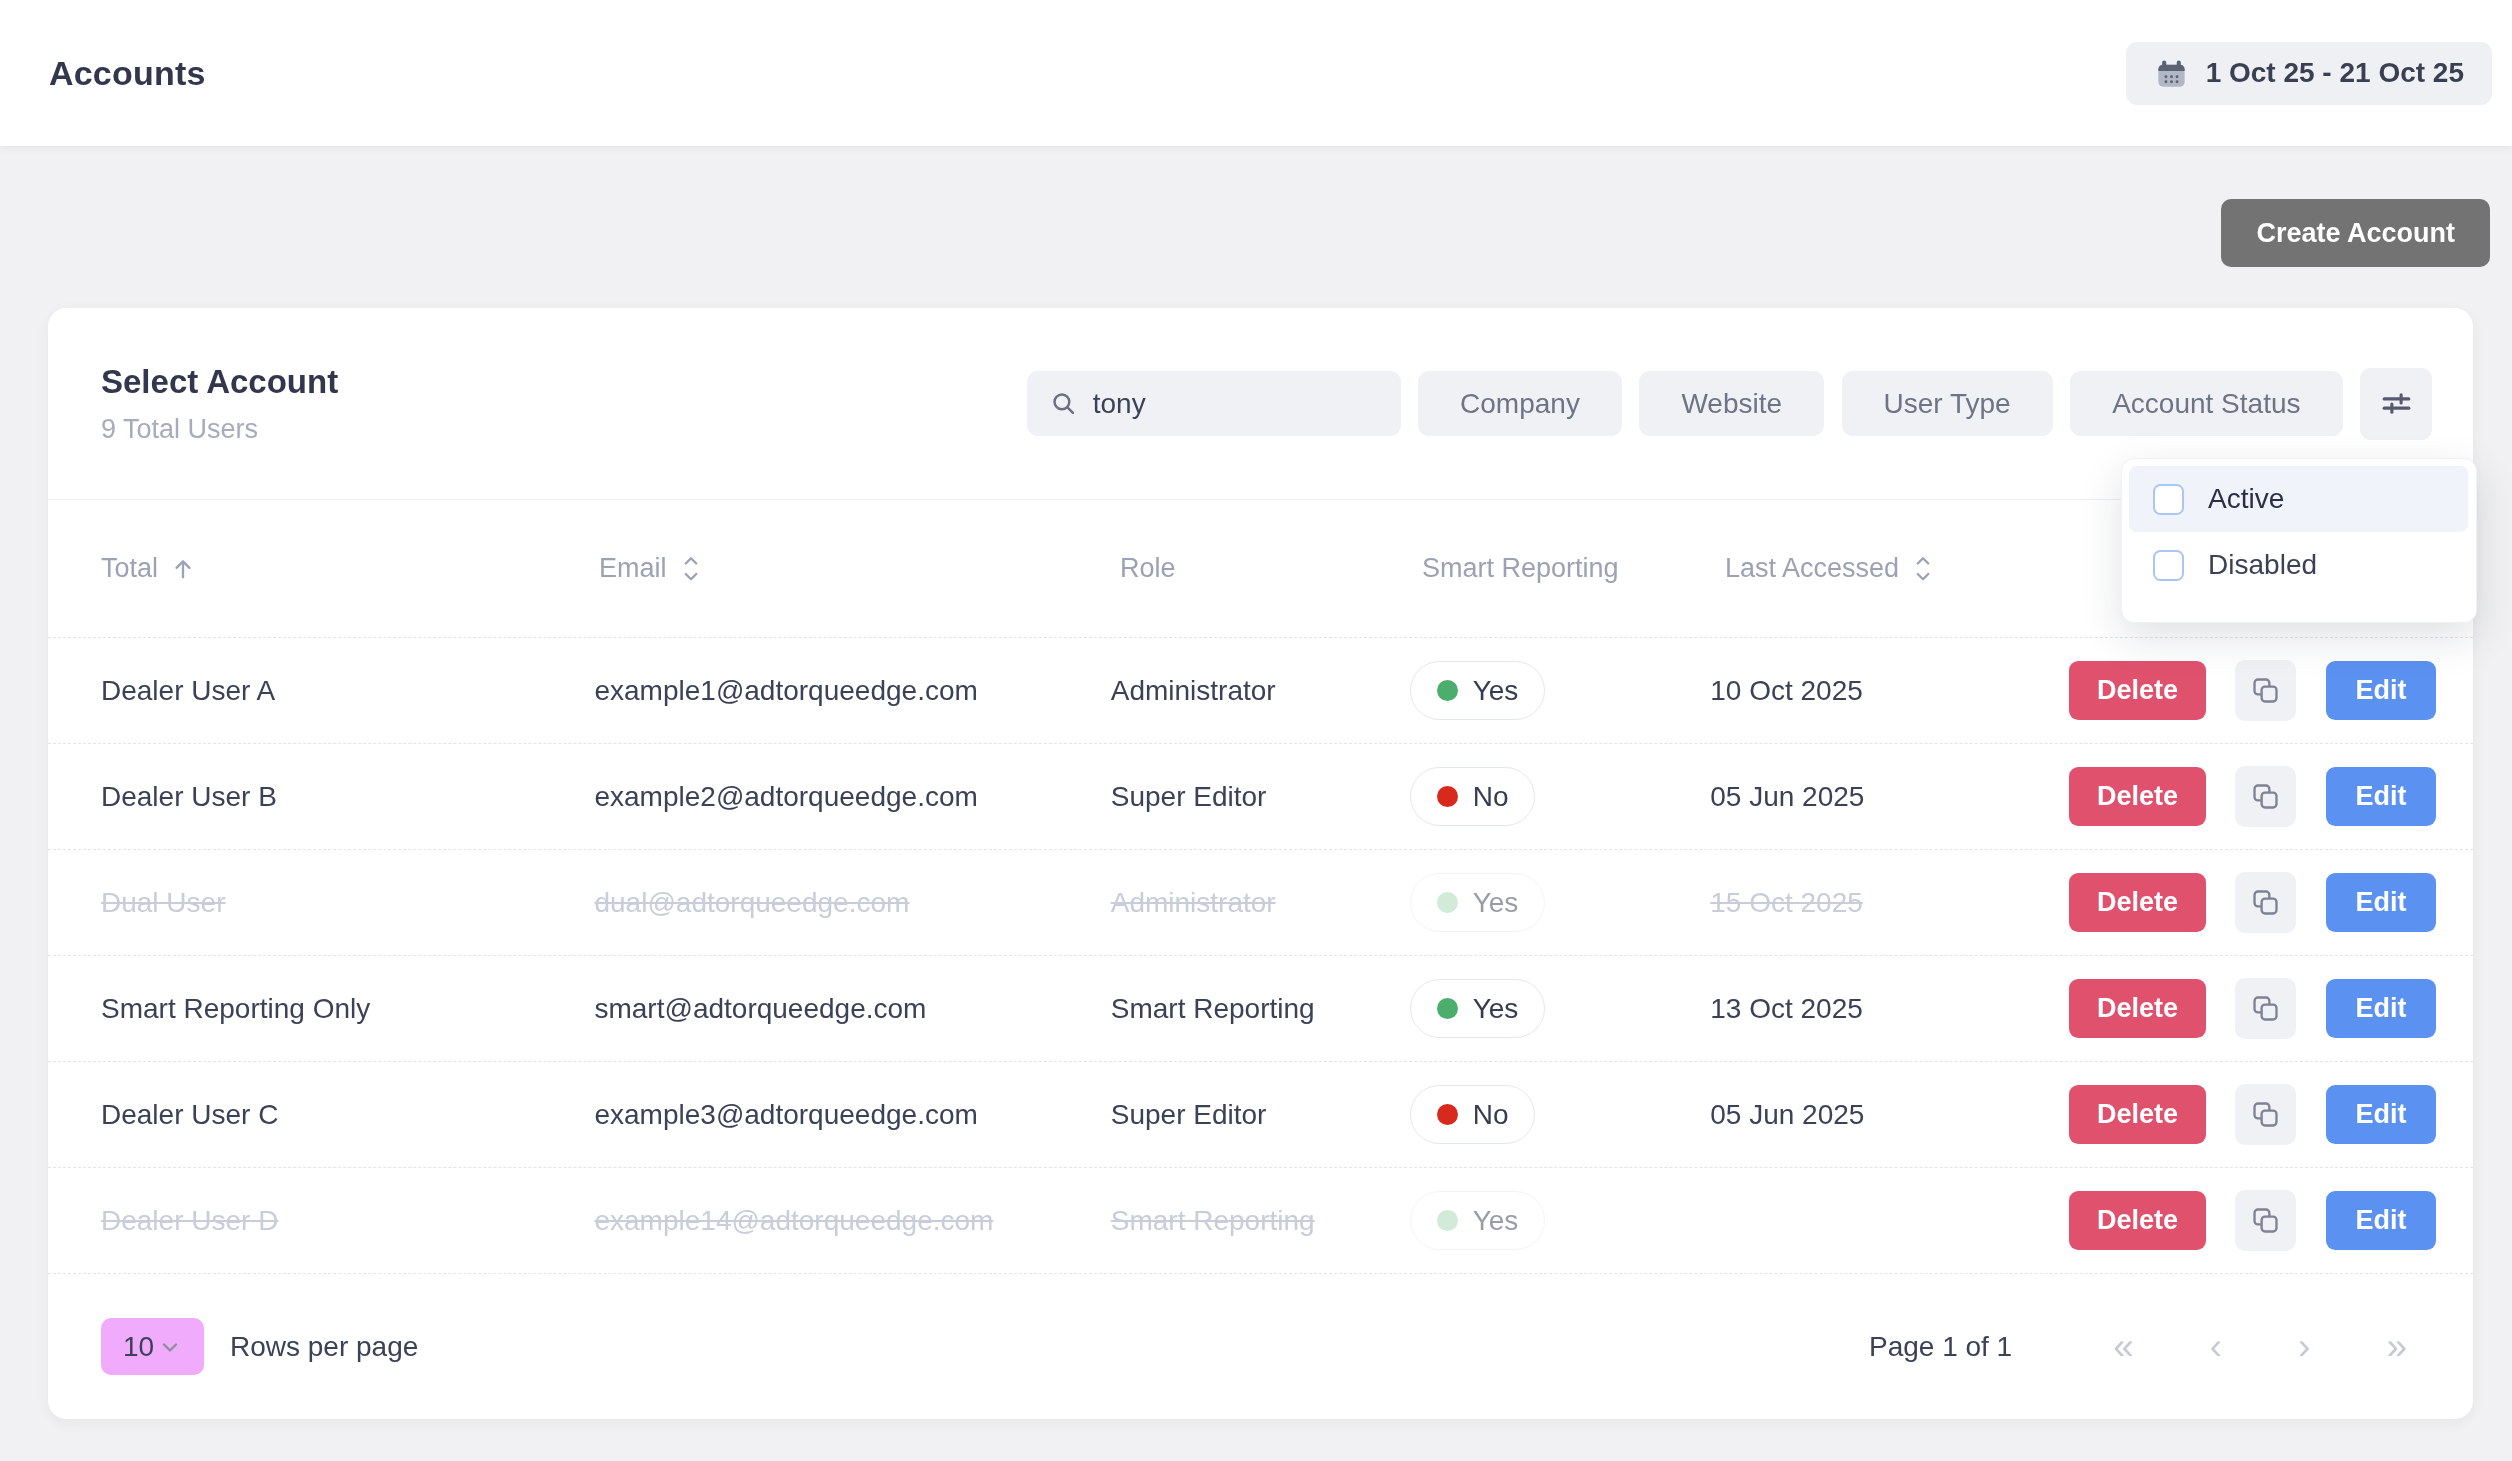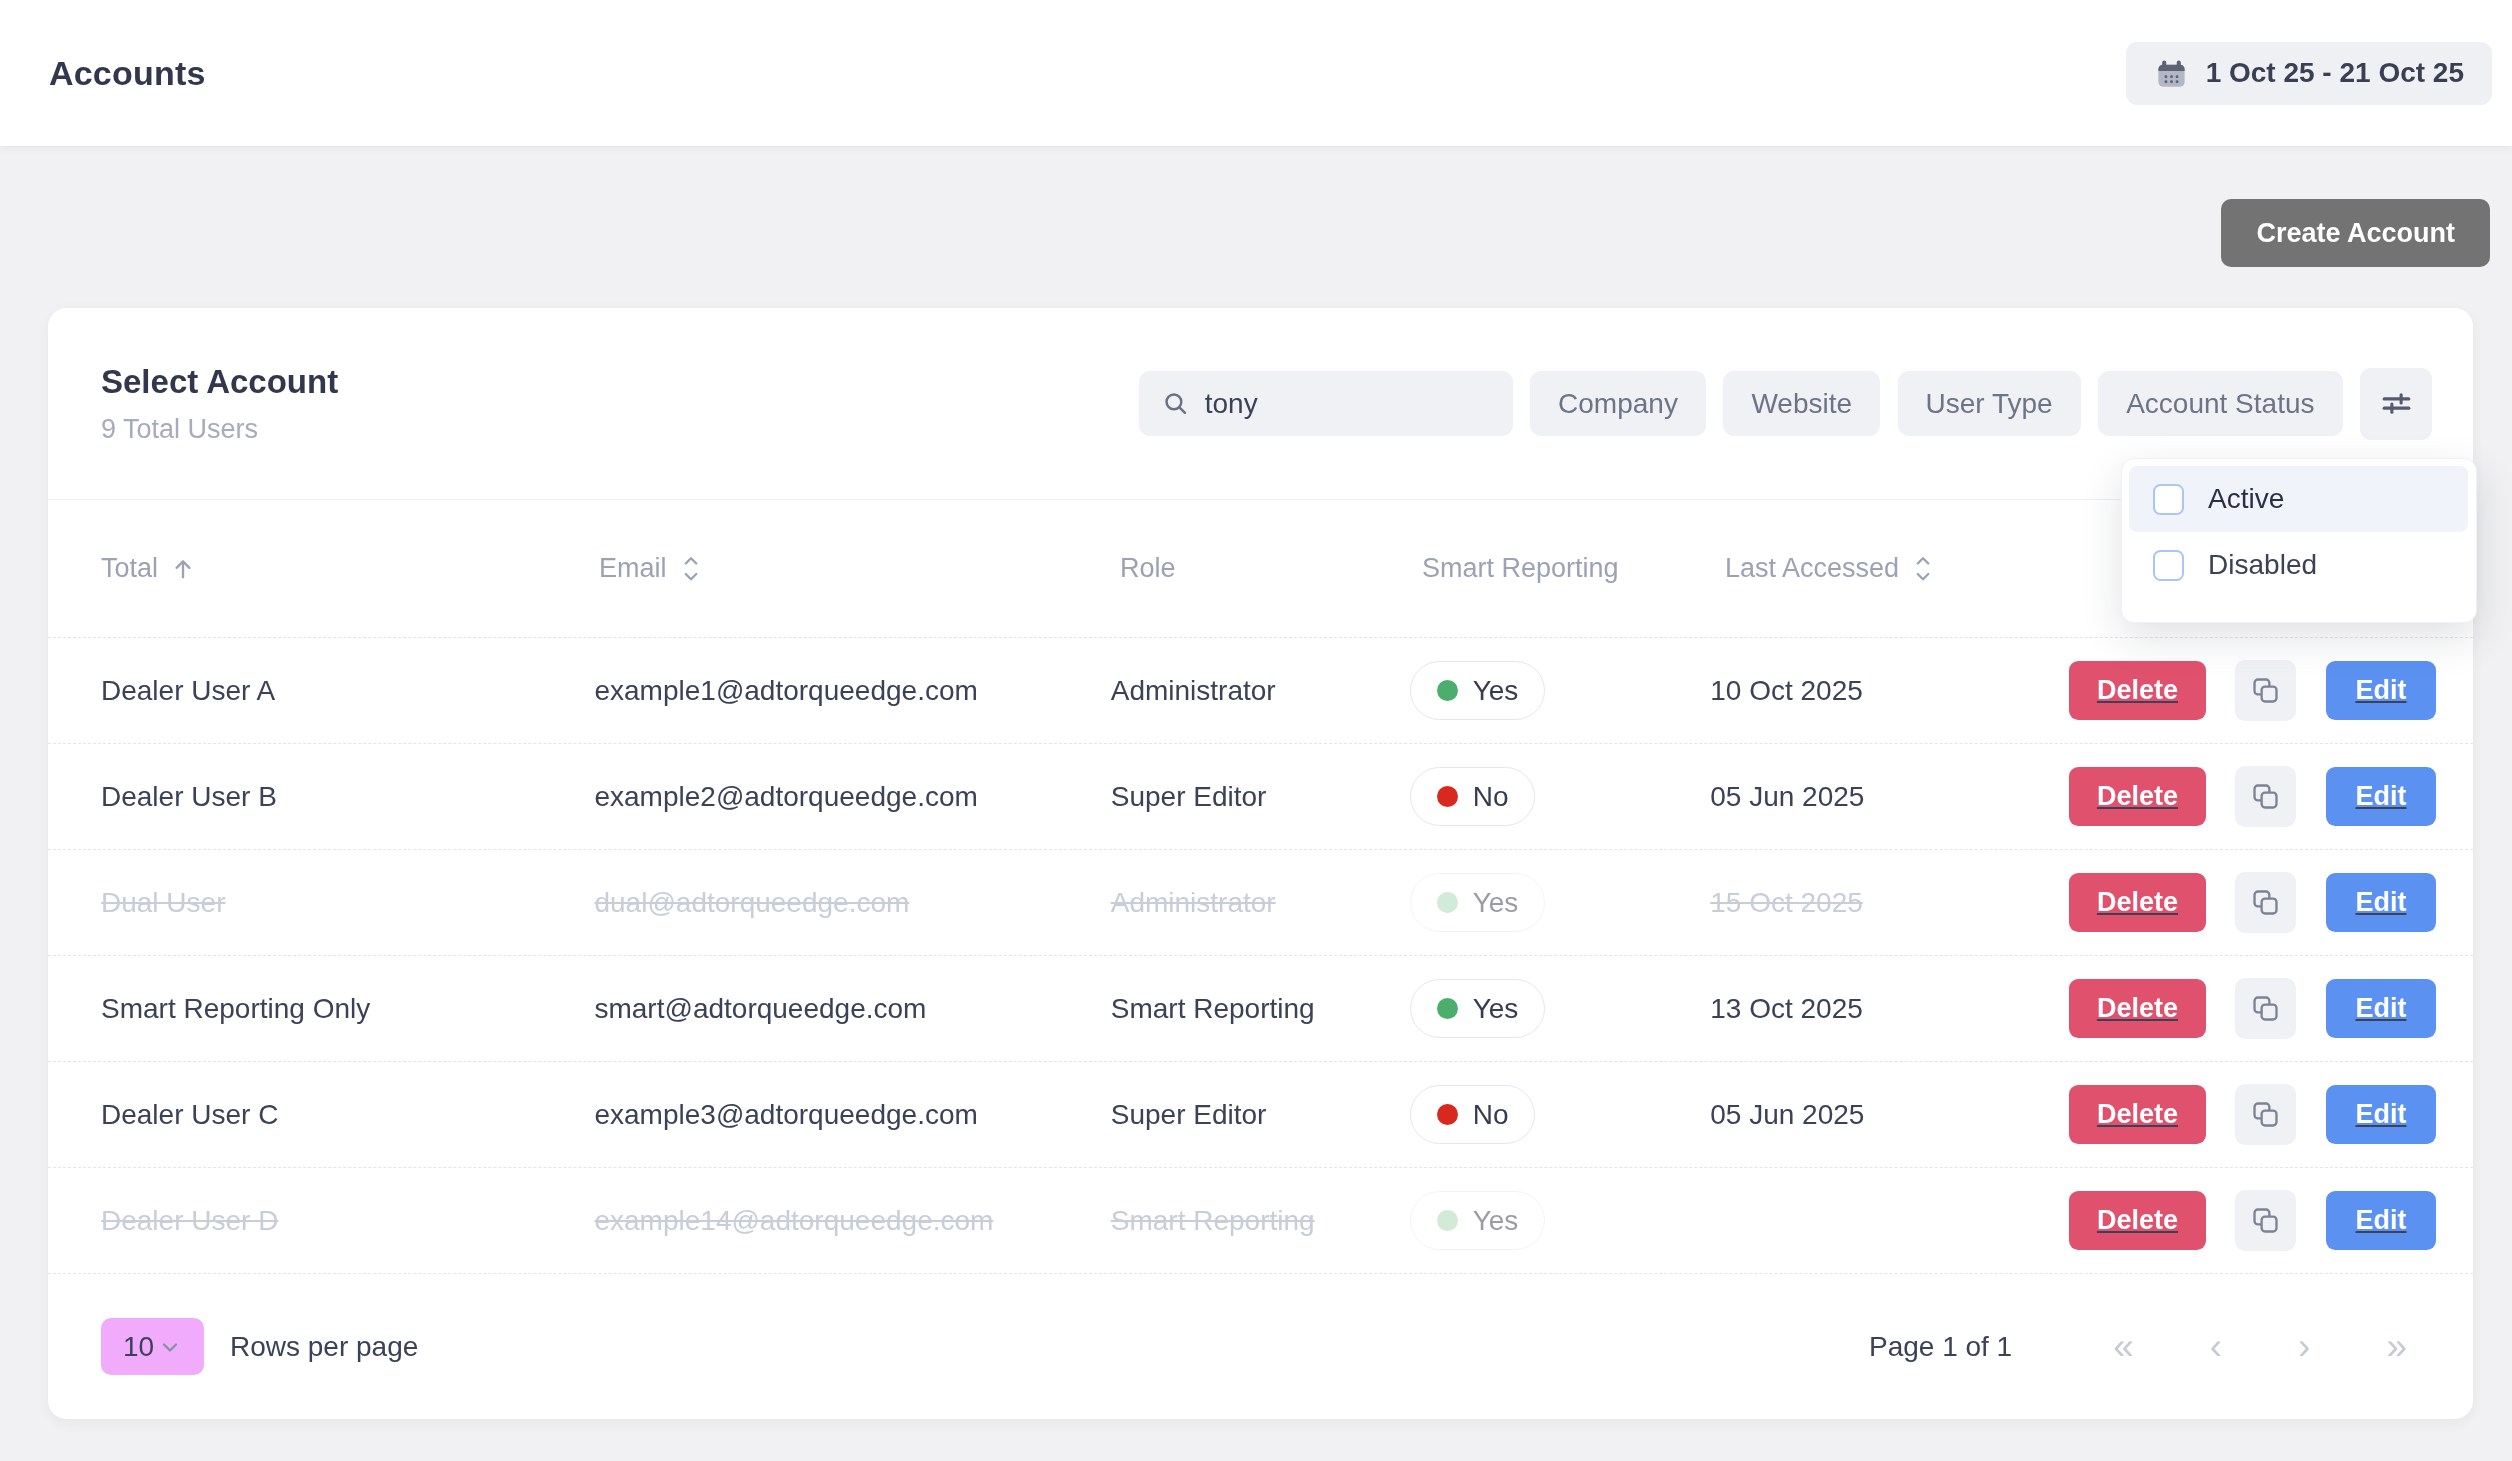--- a/index.html
+++ b/index.html
@@ -62,21 +62,21 @@
     width:374px; height:65px;
     background:#f0f1f4; border-radius:11px;
     display:flex; align-items:center; gap:14.7px; padding:12px 22px;
   }
   .search-box input {
     border:none; outline:none; background:transparent;
     font-size:28px; color:#3b4157; width:100%;
     font-family:"Liberation Sans", sans-serif;
   }
   .chip {
-    height:65px; padding:0 28px;
+    height:65px; padding:0 42px;
     background:#f0f1f4; border:none; border-radius:11px;
     font-size:28px; color:#6e7487; cursor:pointer;
     font-family:"Liberation Sans", sans-serif;
     display:flex; align-items:center;
   }
   .icon-chip {
     width:72px; height:72px; padding:0;
     display:flex; align-items:center; justify-content:center;
   }
 
@@ -107,21 +107,21 @@
     display:flex; align-items:center; padding:0 37px 0 53px;
     border-bottom:1.8px dashed #e1e4ea;
     color:#9ca1b4; font-size:27px;
   }
   .th { display:flex; align-items:center; gap:11px; }
   .col-name  { width:498px; }
   .col-email { width:521px; }
   .col-role  { width:302px; }
   .col-smart { width:303px; }
   .col-last  { width:362px; }
-  .col-actions { flex:1; display:flex; justify-content:center;text-decoration:underline; }
+  .col-actions { flex:1; display:flex; justify-content:center; }
 
   .trow {
     height:106px; flex:none;
     display:flex; align-items:center; padding:0 37px 0 53px;
     border-bottom:1.8px dashed #e1e4ea;
     font-size:28px; color:#3b4157;
   }
   .row-disabled .cell-text { color:#c9cdd9; text-decoration:line-through; }
 
   .pill {

